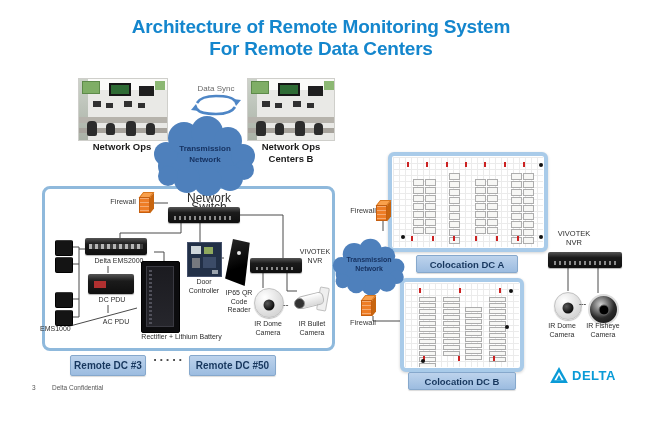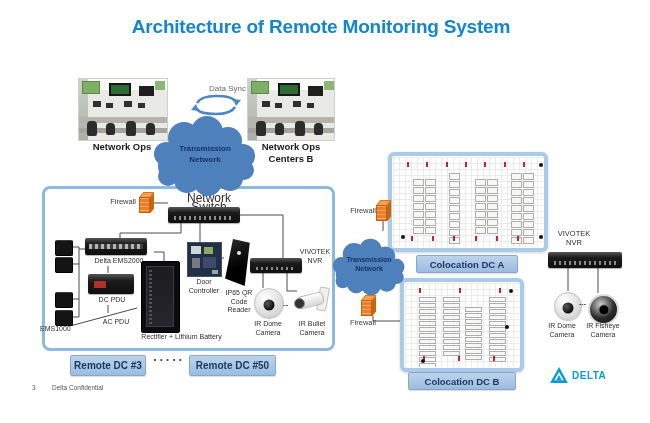--- a/index.html
+++ b/index.html
@@ -18,21 +18,21 @@
   .photo .p-tv i{position:absolute;left:2px;top:2px;right:2px;bottom:2px;background:#2e6b34;display:block;}
   .photo .p-tv2{position:absolute;left:60px;top:7px;width:15px;height:10px;background:#1e1e1e;}
   .photo .p-green2{position:absolute;left:76px;top:2px;width:10px;height:9px;background:#8cb873;}
   .photo .m1{position:absolute;background:#303030;}
   .photo .p-desk{position:absolute;left:0;right:0;top:38px;height:6px;background:#b6b3ac;}
   .photo .p-desk2{position:absolute;left:0;right:0;top:49px;height:5px;background:#a7a39c;}
   .photo .chair{position:absolute;width:10px;height:15px;background:#2c2c2c;border-radius:4px 4px 2px 2px;}
   .noc-label{position:absolute;text-align:center;font-weight:bold;font-size:9.5px;line-height:12px;color:#1a1a1a;z-index:2;}
   .noc-label span{display:block;}
   
-  .ds-label{position:absolute;font-size:8px;color:#6b6b6b;text-align:right;z-index:2;}
+  .ds-label{position:absolute;font-size:8px;color:#6b6b6b;text-align:center;z-index:2;}
   
   .cloud{position:absolute;z-index:5;}
   .cloud svg{position:absolute;left:0;top:0;width:100%;height:100%;}
   .cloud-text{position:absolute;left:0;right:0;top:34%;text-align:center;font-weight:bold;color:#15305F;}
   .cloud-text span{display:block;}
   .cloud-main .cloud-text{font-size:8px;line-height:11px;}
   .cloud-right .cloud-text{font-size:7px;line-height:9px;top:36%;}
   
   .dc-box{position:absolute;left:42px;top:186px;width:293px;height:165px;border:3px solid #8FB9DC;
           border-radius:8px;background:#fff;z-index:0;box-sizing:border-box;}
@@ -89,30 +89,31 @@
         box-shadow:0 1px 3px rgba(0,0,0,.18);box-sizing:border-box;}
   .plan-inner{position:absolute;left:1px;top:1px;right:1px;bottom:1px;
         background-image:linear-gradient(#ebebeb 1px,transparent 1px),linear-gradient(90deg,#ebebeb 1px,transparent 1px);
         background-size:6px 6px;overflow:hidden;}
   .rack-stack{position:absolute;display:grid;gap:1px;}
   .rack-cell{background:#f7f7f5;border:1px solid #adadad;box-sizing:border-box;}
   .red-mark{position:absolute;width:2px;height:5px;background:#c22;}
   .plan-dot{position:absolute;width:4px;height:4px;border-radius:50%;background:#111;}
   
   .logo{position:absolute;display:flex;align-items:center;gap:4px;z-index:2;}
-  .logo-word{font-size:10px;font-weight:800;color:#0A9BD7;letter-spacing:0.5px;}
+  .logo-word{font-size:13px;font-weight:800;color:#0A9BD7;letter-spacing:0.5px;}
   .footer-txt{position:absolute;font-size:6.5px;color:#555;z-index:2;}
 </style>
 </head>
 <body>
 
 <div class="stage">
 
   <div class="title">
     <div>Architecture of Remote Monitoring System</div>
+    <div>For Remote Data Centers</div>
   </div>
 
   <div class="photo" style="left:78px;top:78px;width:88px;height:61px;">
     <div class="p-ceiling"></div>
     <div class="p-col"></div>
     <div class="p-green1"></div>
     <div class="p-tv">
         <i></i>
       </div>
     <div class="p-tv2"></div>

